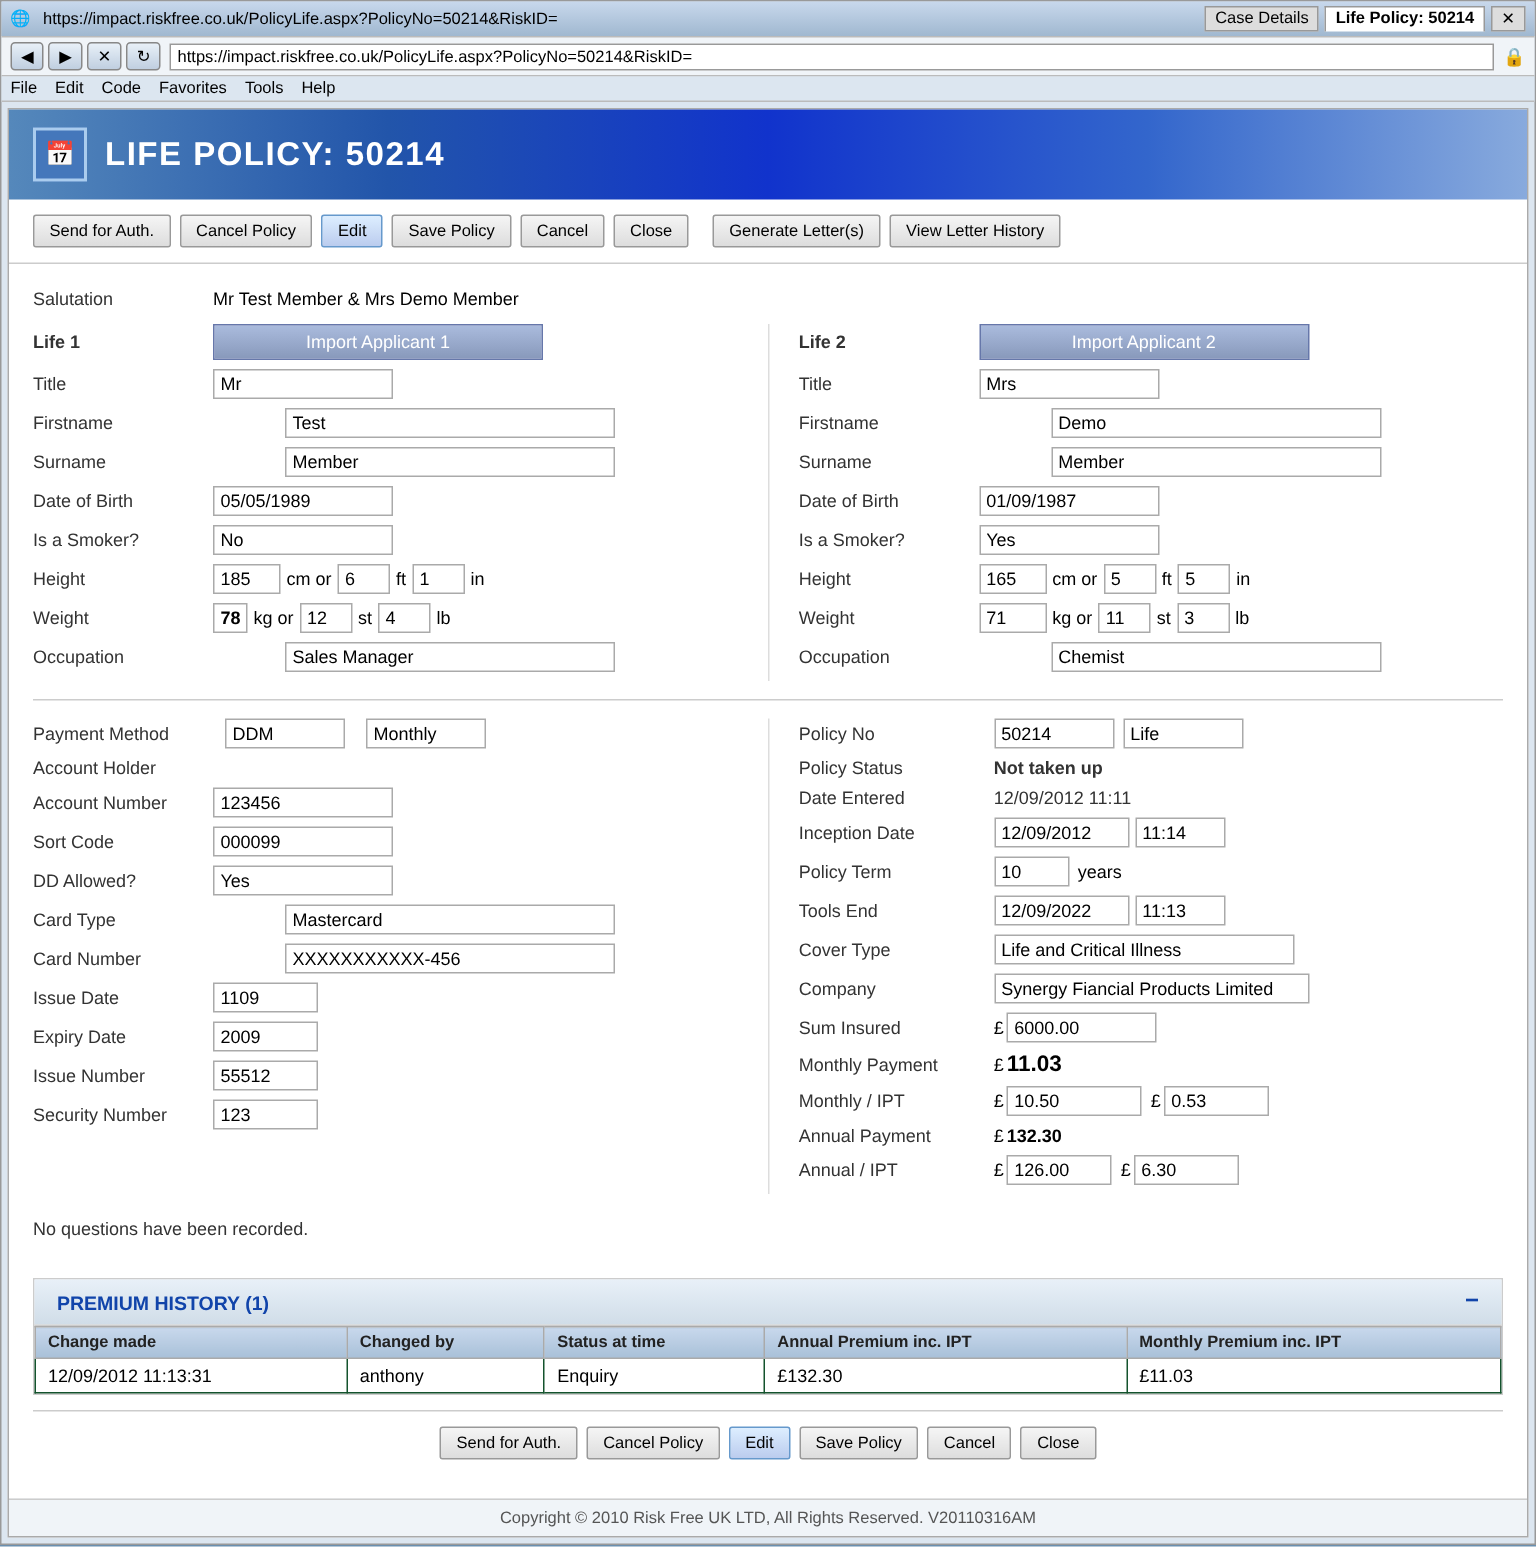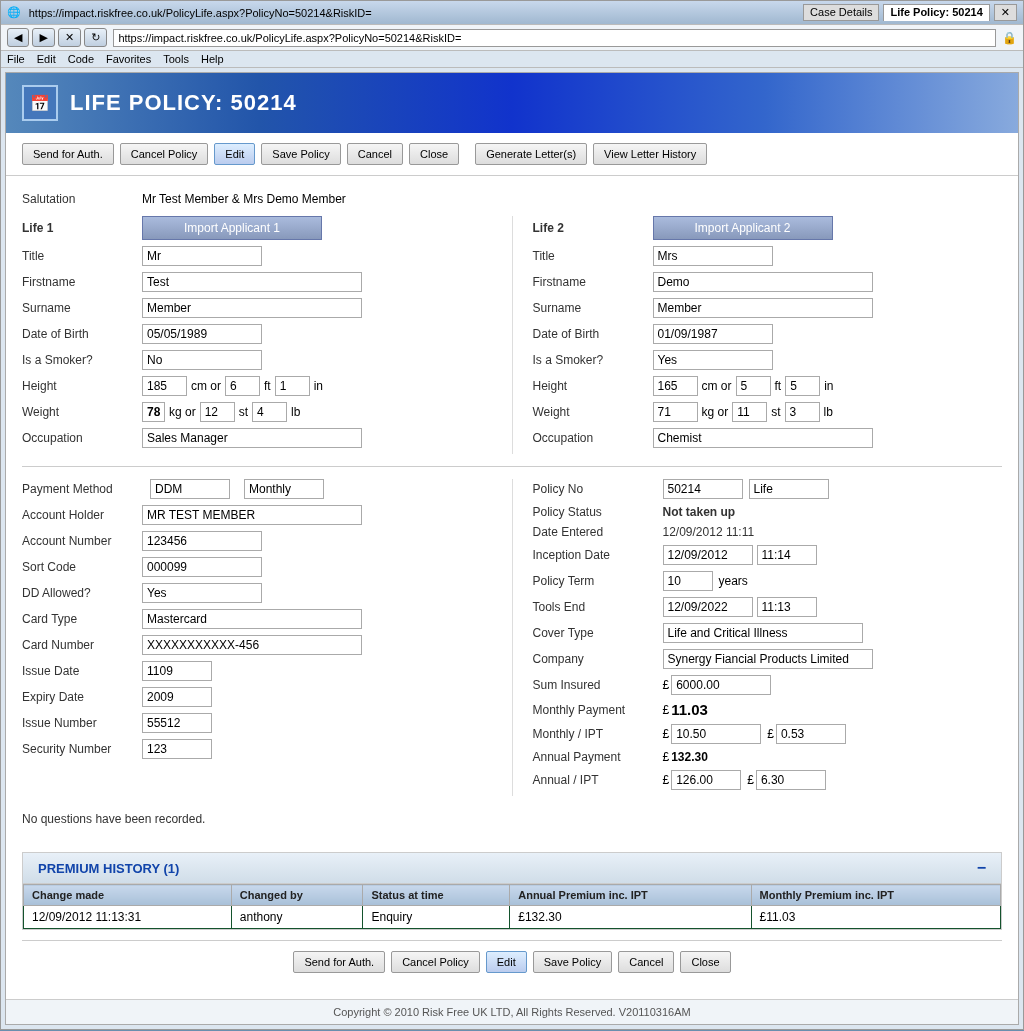--- a/index.html
+++ b/index.html
@@ -123,35 +123,36 @@
     }
     .form-label.bold { font-weight: bold; }
     .form-input {
       border: 1px solid #aaa;
       padding: 2px 4px;
       font-size: 12px;
       background: white;
     }
     .form-input-wide {
       width: 220px;
+      margin-left: 48px;
     }
     .form-input-med {
       width: 120px;
     }
     .form-input-sm {
       width: 70px;
     }
     .import-btn {
       background: linear-gradient(to bottom, #aabbdd, #8899bb);
       border: 1px solid #6677aa;
       padding: 4px 10px;
       color: white;
       font-size: 12px;
       cursor: pointer;
-      width: 180px;
+      width: 220px;
       text-align: center;
     }
 
     .two-col {
       display: flex;
       gap: 0;
     }
     .col-left {
       flex: 1;
       padding-right: 20px;
@@ -434,21 +435,20 @@
       <div class="two-col">
 
         <div class="col-left">
           <div class="payment-method-row">
             <span class="form-label">Payment Method</span>
             <input type="text" class="form-input" style="width: 80px;" value="DDM">
             <input type="text" class="form-input" style="width: 80px; margin-left: 6px;" value="Monthly">
           </div>
           <div class="form-row">
             <span class="form-label">Account Holder</span>
-            <input type="text" class="form-input form-input-wide" value="MR TEST MEMBER" style="">
           </div>
           <div class="form-row">
             <span class="form-label">Account Number</span>
             <input type="text" class="form-input form-input-med" value="123456" style="">
           </div>
           <div class="form-row">
             <span class="form-label">Sort Code</span>
             <input type="text" class="form-input form-input-med" value="000099" style="">
           </div>
           <div class="form-row">

